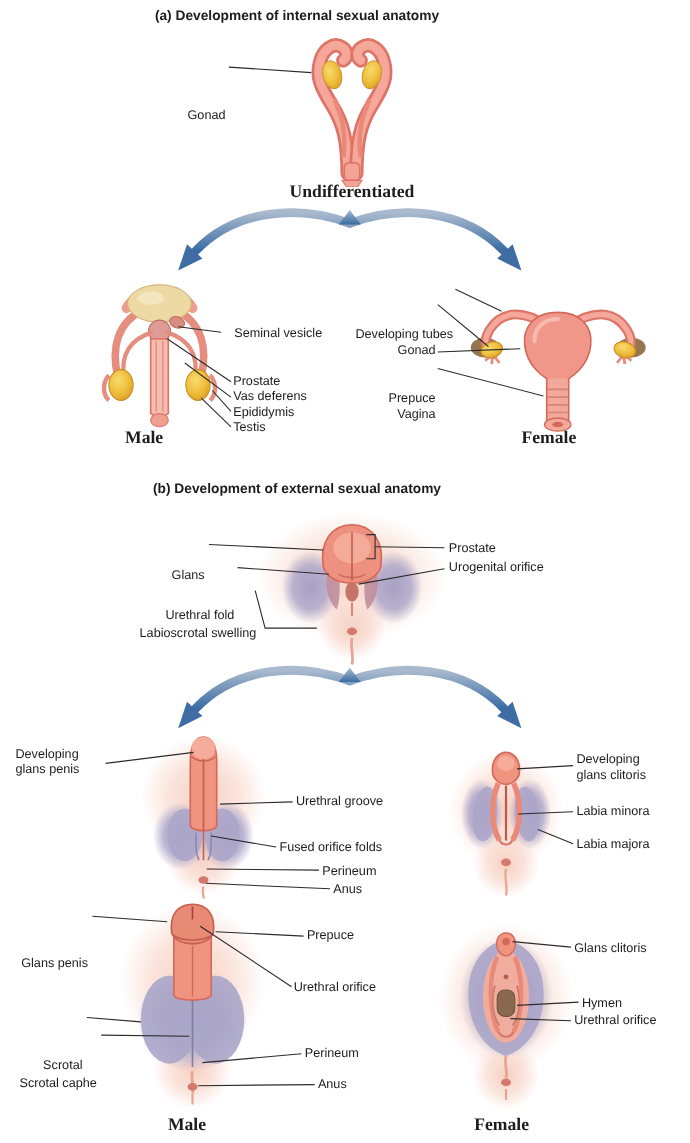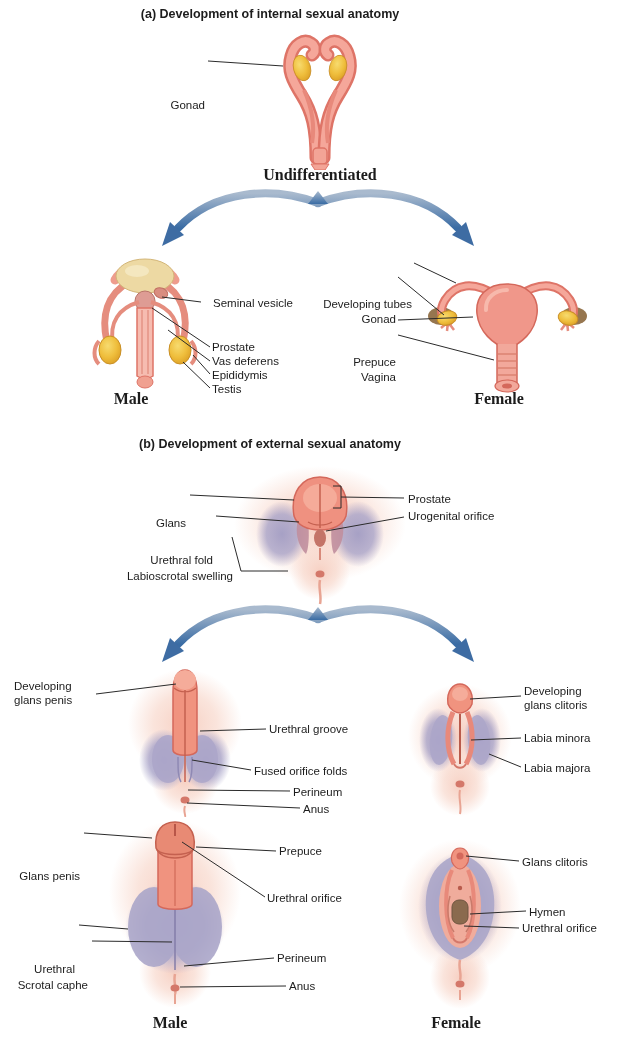--- a/index.html
+++ b/index.html
@@ -220,21 +220,21 @@
     <path d="M52 64 C48 78 50 92 56 100 M72 64 C76 78 74 92 68 100" stroke="#C97A6A" stroke-width="1.5" fill="none"></path>
     <path d="M55 106 C58 112 66 112 69 106" stroke="#D4786A" stroke-width="2" fill="none"></path>
     <path d="M62 128 C60 136 64 142 62 148" stroke="#E8A493" stroke-width="2.5" fill="none"></path>
     <ellipse cx="62" cy="152" rx="4.5" ry="3.5" fill="#D4786A"></ellipse>
     <path d="M62 158 L62 168" stroke="#E8A493" stroke-width="2"></path>
   </svg>
 
   <div class="lbl r" style="left:12px;top:826px;width:68px">Glans penis</div>
   <div class="lbl" style="left:279px;top:845px">Prepuce</div>
   <div class="lbl" style="left:267px;top:892px">Urethral orifice</div>
-  <div class="lbl r" style="left:15px;top:919px;width:60px">Urethral</div>
+  <div class="lbl r" style="left:15px;top:919px;width:60px">Scrotal</div>
   <div class="lbl r" style="left:8px;top:935px;width:80px">Scrotal caphe</div>
   <div class="lbl" style="left:277px;top:952px">Perineum</div>
   <div class="lbl" style="left:289px;top:980px">Anus</div>
   <div class="lbl" style="left:522px;top:856px">Glans clitoris</div>
   <div class="lbl" style="left:529px;top:906px">Hymen</div>
   <div class="lbl" style="left:522px;top:922px">Urethral orifice</div>
   <div class="lbl c b" style="left:130px;top:1016px;width:80px">Male</div>
   <div class="lbl c b" style="left:416px;top:1016px;width:80px">Female</div>
 
   <svg class="overlay" width="627" height="1039" viewBox="0 0 627 1039">

